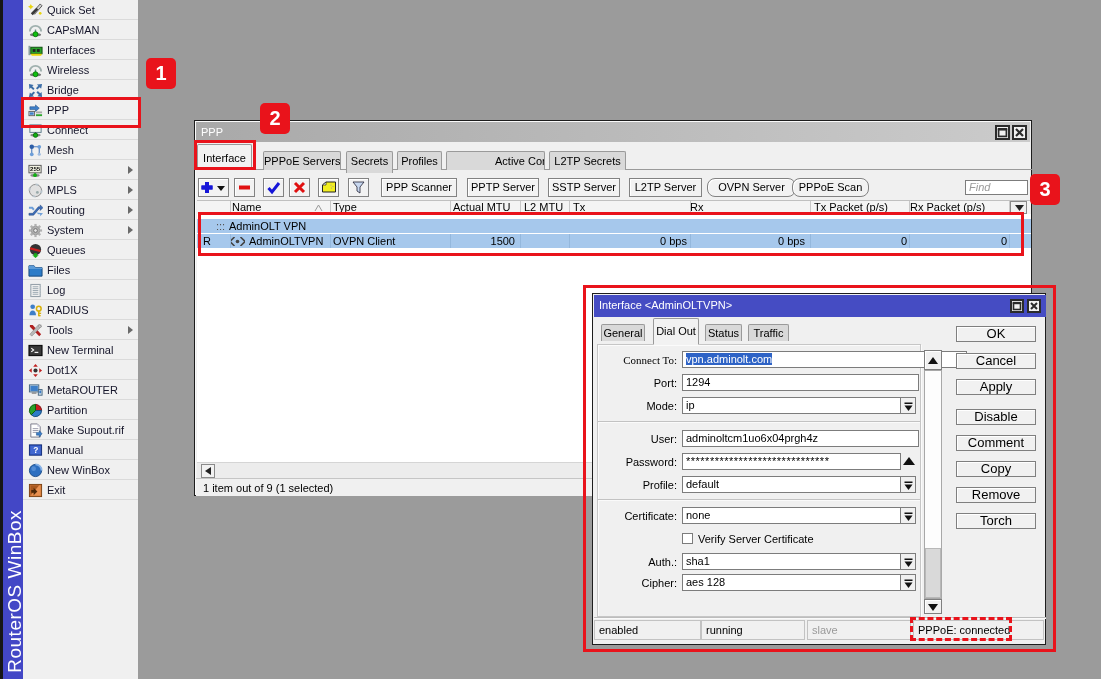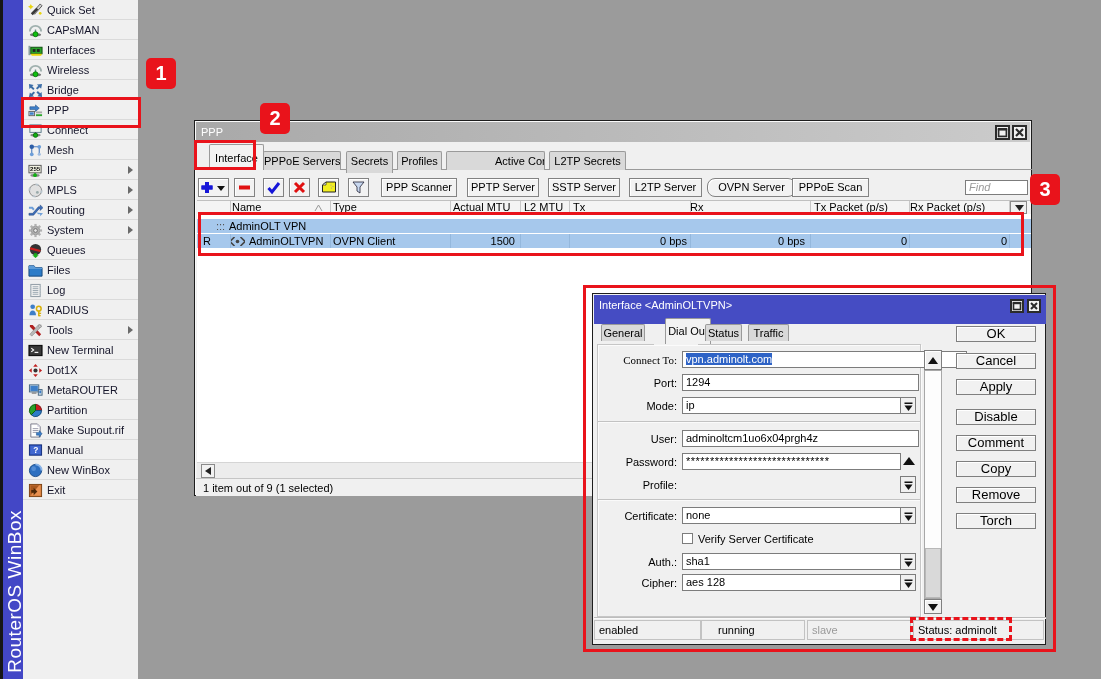--- a/index.html
+++ b/index.html
@@ -14,21 +14,21 @@
 #menu { left:23px; top:0; width:115px; height:679px; background:#f0f0f0; }
 .mi { position:relative; height:20px; border-bottom:1px solid #dadada; }
 .mi .ic { position:absolute; left:5px; top:3px; width:15px; height:15px; }
 .mi .lb { position:absolute; left:24px; top:4px; font-size:11px; color:#15152a; }
 .mi .ar { position:absolute; right:5px; top:6px; width:0; height:0; border-left:5px solid #6a6a6a; border-top:4px solid transparent; border-bottom:4px solid transparent; }
 
 
 .win { position:absolute; background:#f0f0f0; border:1px solid #1d1d1d; box-shadow:inset 1px 1px 0 #fafafa; }
 .btnsm { position:absolute; width:15px; height:15px; background:#f1f1f1; border:2px solid #2b2b2b; text-align:center; line-height:11px; font-weight:bold; font-size:10px; }
 .tab { position:absolute; background:#d9d9d9; border:1px solid #9a9a9a; border-bottom:none; border-radius:2px 2px 0 0; text-align:center; font-size:11px; color:#000; white-space:nowrap; overflow:hidden; }
-.tab.act { background:#f4f4f4;margin-left:12px; }
+.tab.act { background:#f4f4f4; }
 .tbtn { position:absolute; height:19px; background:#f2f2f2; border:1px solid #828282; box-shadow:inset 1px 1px 0 #ffffff; text-align:center; font-size:11px; line-height:17px; }
 .pbtn { position:absolute; width:80px; height:16px; background:#f1f1f1; border:1px solid #7f7f7f; box-shadow:inset 1px 1px 0 #ffffff; text-align:center; font-size:13px; line-height:14px; }
 .inp { position:absolute; height:17px; background:#fff; border:1px solid #7c7c7c; font-size:11px; line-height:15px; padding-left:3px; white-space:nowrap; }
 .lab { position:absolute; font-size:11px; text-align:right; }
 .dd { position:absolute; width:16px; height:17px; background:#f0f0f0; border:1px solid #7c7c7c; }
 .dd svg { position:absolute; left:2px; top:3px; }
 
 
 .redbox { position:absolute; border:3px solid #e9131b; }
 .rednum { position:absolute; width:30px; height:31px; background:#e9131b; border-radius:5px; color:#fff; font-weight:bold; font-size:20px; text-align:center; line-height:30px; }
@@ -341,21 +341,21 @@
         <circle cx="10.5" cy="8" r="0.6" fill="#999"></circle>
       </svg></div>
   <div class="tbtn" style="left:153px; top:57px; width:21px;"><svg width="15" height="15" viewBox="0 0 15 15" style="margin-top:1px">
         <path d="M2 2h11l-4 5v6l-3-2V7z" fill="#c8d8f0" stroke="#223" stroke-width="0.8"></path>
       </svg></div>
   <div class="tbtn" style="left:186px; top:57px; width:76px;">PPP Scanner</div>
   <div class="tbtn" style="left:272px; top:57px; width:72px;">PPTP Server</div>
   <div class="tbtn" style="left:353px; top:57px; width:72px;">SSTP Server</div>
   <div class="tbtn" style="left:434px; top:57px; width:73px;">L2TP Server</div>
   <div class="tbtn" style="left:512px; top:57px; width:89px;border-radius:8px;">OVPN Server</div>
-  <div class="tbtn" style="left:597px; top:57px; width:77px;">PPPoE Scan</div>
+  <div class="tbtn" style="left:597px; top:57px; width:77px;border-radius:8px;">PPPoE Scan</div>
   <div class="inp" style="left:770px; top:59px; width:63px; height:15px; line-height:13px; color:#9a9a9a; font-style:italic;">Find</div>
 
   <div class="abs" style="left:2px; top:79px; width:834px; height:262px; background:#fff; border-top:1px solid #c0c0c0;">
 
     <div class="abs" style="left:0; top:0; width:834px; height:13px; background:#f4f4f4;">
       <span class="abs" style="left:35px; top:0;">Name</span>
       <svg class="abs" style="left:117px; top:3px;" width="9" height="8" viewBox="0 0 9 8">
           <path d="M1 7L4.5 1L8 7" fill="none" stroke="#9a9a9a"></path>
         </svg>
       <span class="abs" style="left:136px; top:0;">Type</span>
@@ -418,21 +418,21 @@
       </div>
   </div>
 
   <div class="abs" style="left:1px; top:357px; width:836px; height:18px; background:#f0f0f0; border-top:1px solid #c5c5c5;">
     <span class="abs" style="left:7px; top:3px;">1 item out of 9 (1 selected)</span>
   </div>
 </div>
 
 <div class="win" id="dlg" style="left:592px; top:293px; width:454px; height:352px; box-shadow:none;">
 
-  <div class="abs" style="left:1px; top:1px; width:452px; height:29px; background:#454cc3;">
+  <div class="abs" style="left:1px; top:1px; width:452px; height:22px; background:#454cc3;">
     <span style="position:absolute; left:5px; top:4px; color:#fff; font-size:11px;">Interface &lt;AdminOLTVPN&gt;</span>
     <div class="btnsm" style="left:416px; top:4px; width:14px; height:14px;">
         <svg width="10" height="10" viewBox="0 0 10 10" style="position:absolute;left:0;top:0">
           <rect x="1.5" y="2.4" width="7" height="6.1" fill="none" stroke="#2b2b2b" stroke-width="1.6"></rect>
           <rect x="0.7" y="0.9" width="8.6" height="2" fill="#2b2b2b"></rect>
         </svg>
       </div>
     <div class="btnsm" style="left:433px; top:4px; width:14px; height:14px;">
         <svg width="10" height="10" viewBox="0 0 10 10" style="position:absolute;left:0;top:0">
           <path d="M2 2l6 6M8 2l-6 6" stroke="#2b2b2b" stroke-width="2"></path>
@@ -463,20 +463,21 @@
   <div class="abs" style="left:5px; top:127px; width:322px; height:1px; background:#c2c2c2; box-shadow:0 1px 0 #fafafa;"></div>
 
   <div class="lab" style="left:4px; top:139px; width:80px;">User:</div>
   <div class="inp" style="left:89px; top:136px; width:237px;">adminoltcm1uo6x04prgh4z</div>
   <div class="lab" style="left:4px; top:162px; width:80px;">Password:</div>
   <div class="inp" style="left:89px; top:159px; width:219px; letter-spacing:0.5px;">******************************</div>
   <svg class="abs" style="left:310px; top:163px;" width="12" height="8" viewBox="0 0 12 8">
       <path d="M0 8h12L6 0z" fill="#111"></path>
     </svg>
   <div class="lab" style="left:4px; top:185px; width:80px;">Profile:</div>
+  <div class="inp" style="left:89px; top:182px; width:219px;">default</div>
   <div class="dd" style="left:307px; top:182px;">
       <svg width="11" height="11" viewBox="0 0 11 11">
         <rect x="1.5" y="1.5" width="8" height="1.5" fill="#111"></rect>
         <path d="M1.5 4.5h8L5.5 10z" fill="#111"></path>
       </svg>
     </div>
   <div class="abs" style="left:5px; top:205px; width:322px; height:1px; background:#c2c2c2; box-shadow:0 1px 0 #fafafa;"></div>
 
   <div class="lab" style="left:4px; top:216px; width:80px;">Certificate:</div>
   <div class="inp" style="left:89px; top:213px; width:219px;">none</div>
@@ -525,27 +526,27 @@
   <div class="pbtn" style="left:363px; top:141px;">Comment</div>
   <div class="pbtn" style="left:363px; top:167px;">Copy</div>
   <div class="pbtn" style="left:363px; top:193px;">Remove</div>
   <div class="pbtn" style="left:363px; top:219px;">Torch</div>
 
   <div class="abs" style="left:1px; top:323px; width:452px; height:1px; background:#bdbdbd; box-shadow:0 1px 0 #fafafa;"></div>
   <div class="abs" style="left:1px; top:326px; width:107px; height:20px; border:1px solid #c2c2c2;">
       <span style="position:absolute;left:4px;top:3px;">enabled</span>
     </div>
   <div class="abs" style="left:108px; top:326px; width:104px; height:20px; border:1px solid #c2c2c2;">
-      <span style="position:absolute;left:16px;top:3px;">running</span>
+      <span style="position:absolute;left:4px;top:3px;">running</span>
     </div>
   <div class="abs" style="left:214px; top:326px; width:104px; height:20px; border:1px solid #c2c2c2;">
       <span style="position:absolute;left:4px;top:3px; color:#9a9a9a;">slave</span>
     </div>
   <div class="abs" style="left:320px; top:326px; width:131px; height:20px; border:1px solid #c2c2c2;">
-      <span style="position:absolute;left:4px;top:3px;">Status: adminolt</span>
+      <span style="position:absolute;left:4px;top:3px;">PPPoE: connected</span>
     </div>
 </div>
 
 <div class="redbox" style="left:21px; top:97px; width:120px; height:31px;"></div>
 <div class="redbox" style="left:194px; top:140px; width:62px; height:30px;"></div>
 <div class="redbox" style="left:198px; top:212px; width:826px; height:44px;"></div>
 <div class="redbox" style="left:583px; top:285px; width:473px; height:367px;"></div>
 <div class="redbox" style="left:910px; top:617px; width:102px; height:24px; border-style:dashed;"></div>
 <div class="rednum" style="left:146px; top:58px;">1</div>
 <div class="rednum" style="left:260px; top:103px;">2</div>

